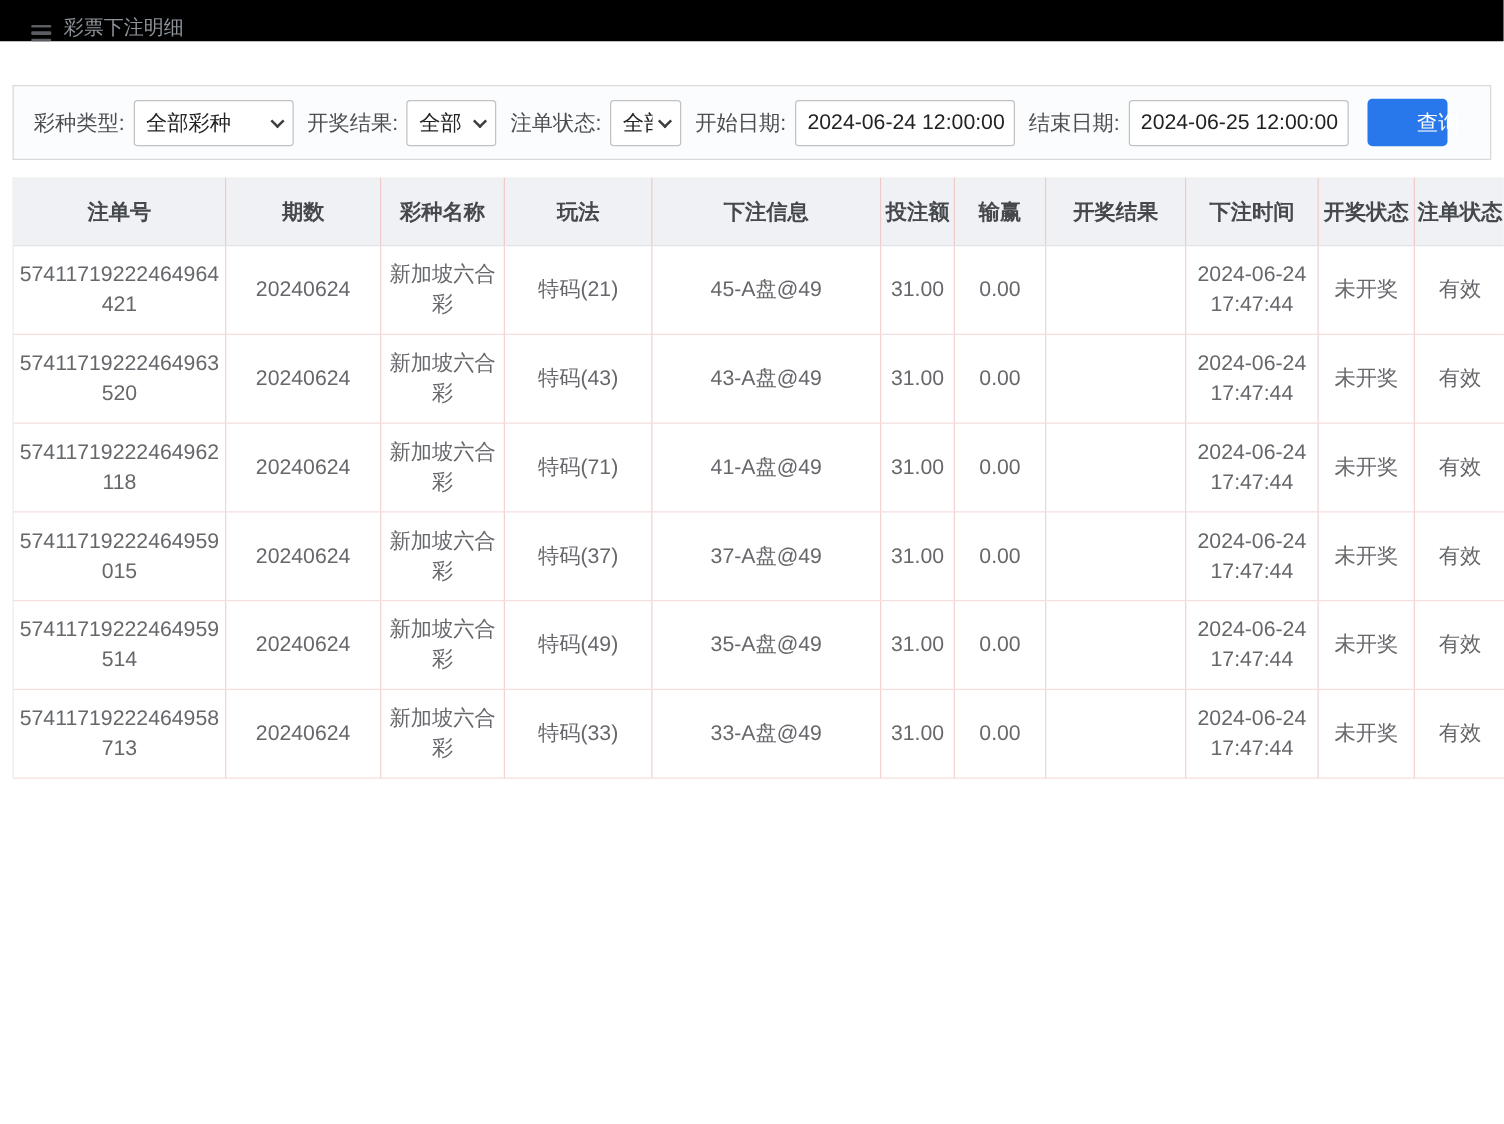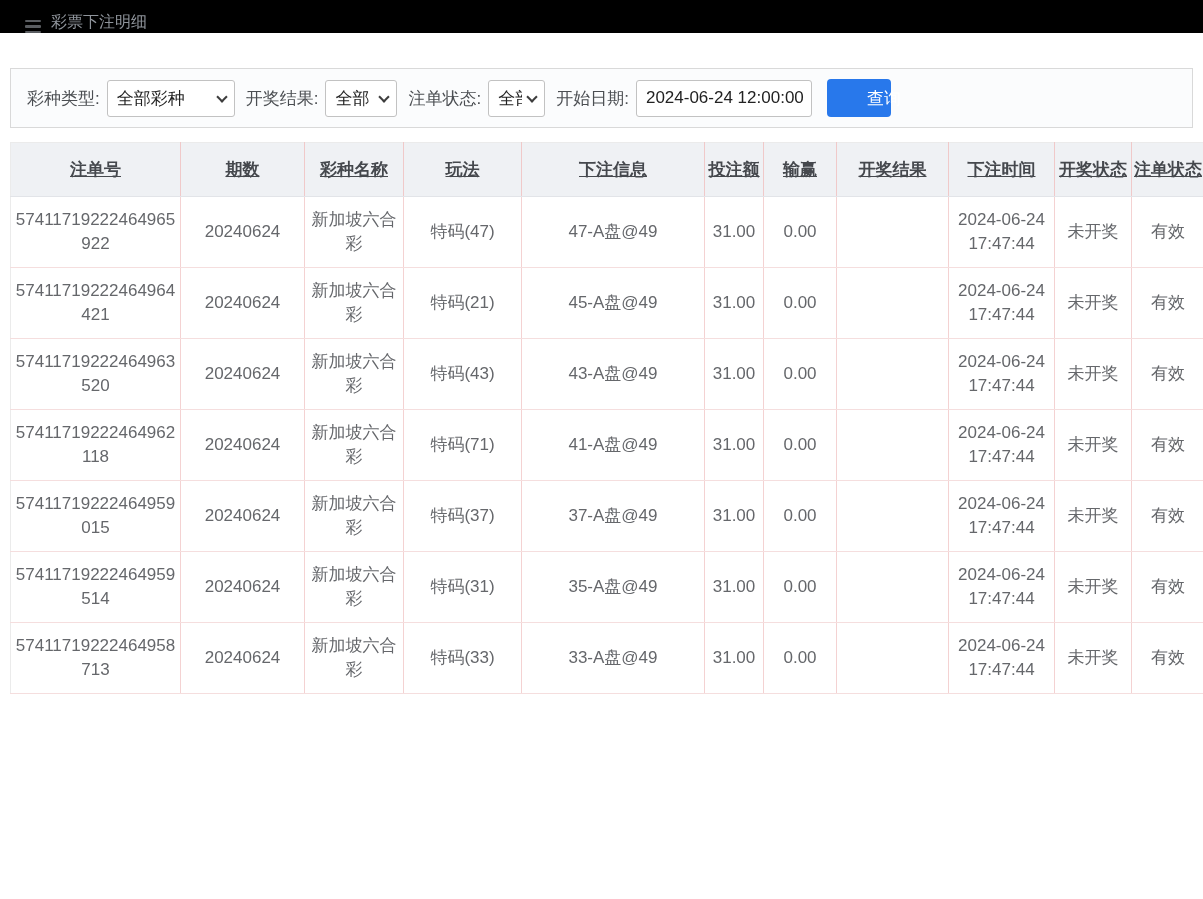--- a/index.html
+++ b/index.html
@@ -99,21 +99,20 @@
   thead th {
     background: #eff1f4;
     font-size: 17px;
     font-weight: 700;
     color: #45484d;
     height: 54px;
     padding: 2px;
     border-right: 1px solid #f0c9c9;
     border-bottom: 1px solid #e2e4e8;
     text-align: center;
-    text-decoration: underline;
   }
   thead th:last-child { border-right: none; }
   tbody td {
     height: 71px;
     font-size: 17px;
     color: #65676b;
     text-align: center;
     vertical-align: middle;
     padding: 4px 3px;
     line-height: 1.42;
@@ -166,20 +165,24 @@
       </select>
       <span class="chev"></span>
     </span>
   </div>
 
   <div class="group">
     <span class="f-label">开始日期:</span>
     <input type="text" class="date-input" value="2024-06-24 12:00:00" style="">
   </div>
 
+  <div class="group">
+    <span class="f-label">结束日期:</span>
+    <input type="text" class="date-input" value="2024-06-25 12:00:00" style="">
+  </div>
 
   <button class="query-btn">查询</button>
 </div>
 
 <div class="table-wrap">
   <table>
     <colgroup>
       <col style="width:170px">
         <col style="width:124px">
         <col style="width:99px">
@@ -202,33 +205,20 @@
         <th>投注额</th>
         <th>输赢</th>
         <th>开奖结果</th>
         <th>下注时间</th>
         <th>开奖状态</th>
         <th>注单状态</th>
       </tr>
     </thead>
     <tbody>
         <tr>
-    <td class="c-bet-id">57411719222464965922</td>
-    <td>20240624</td>
-    <td>新加坡六合彩</td>
-    <td>特码(47)</td>
-    <td>47-A盘@49</td>
-    <td>31.00</td>
-    <td>0.00</td>
-    <td></td>
-    <td>2024-06-24 17:47:44</td>
-    <td>未开奖</td>
-    <td>有效</td>
-  </tr>
-        <tr>
     <td class="c-bet-id">57411719222464964421</td>
     <td>20240624</td>
     <td>新加坡六合彩</td>
     <td>特码(21)</td>
     <td>45-A盘@49</td>
     <td>31.00</td>
     <td>0.00</td>
     <td></td>
     <td>2024-06-24 17:47:44</td>
     <td>未开奖</td>
@@ -270,21 +260,21 @@
     <td>0.00</td>
     <td></td>
     <td>2024-06-24 17:47:44</td>
     <td>未开奖</td>
     <td>有效</td>
   </tr>
         <tr>
     <td class="c-bet-id">57411719222464959514</td>
     <td>20240624</td>
     <td>新加坡六合彩</td>
-    <td>特码(31)</td>
+    <td>特码(49)</td>
     <td>35-A盘@49</td>
     <td>31.00</td>
     <td>0.00</td>
     <td></td>
     <td>2024-06-24 17:47:44</td>
     <td>未开奖</td>
     <td>有效</td>
   </tr>
         <tr>
     <td class="c-bet-id">57411719222464958713</td>

